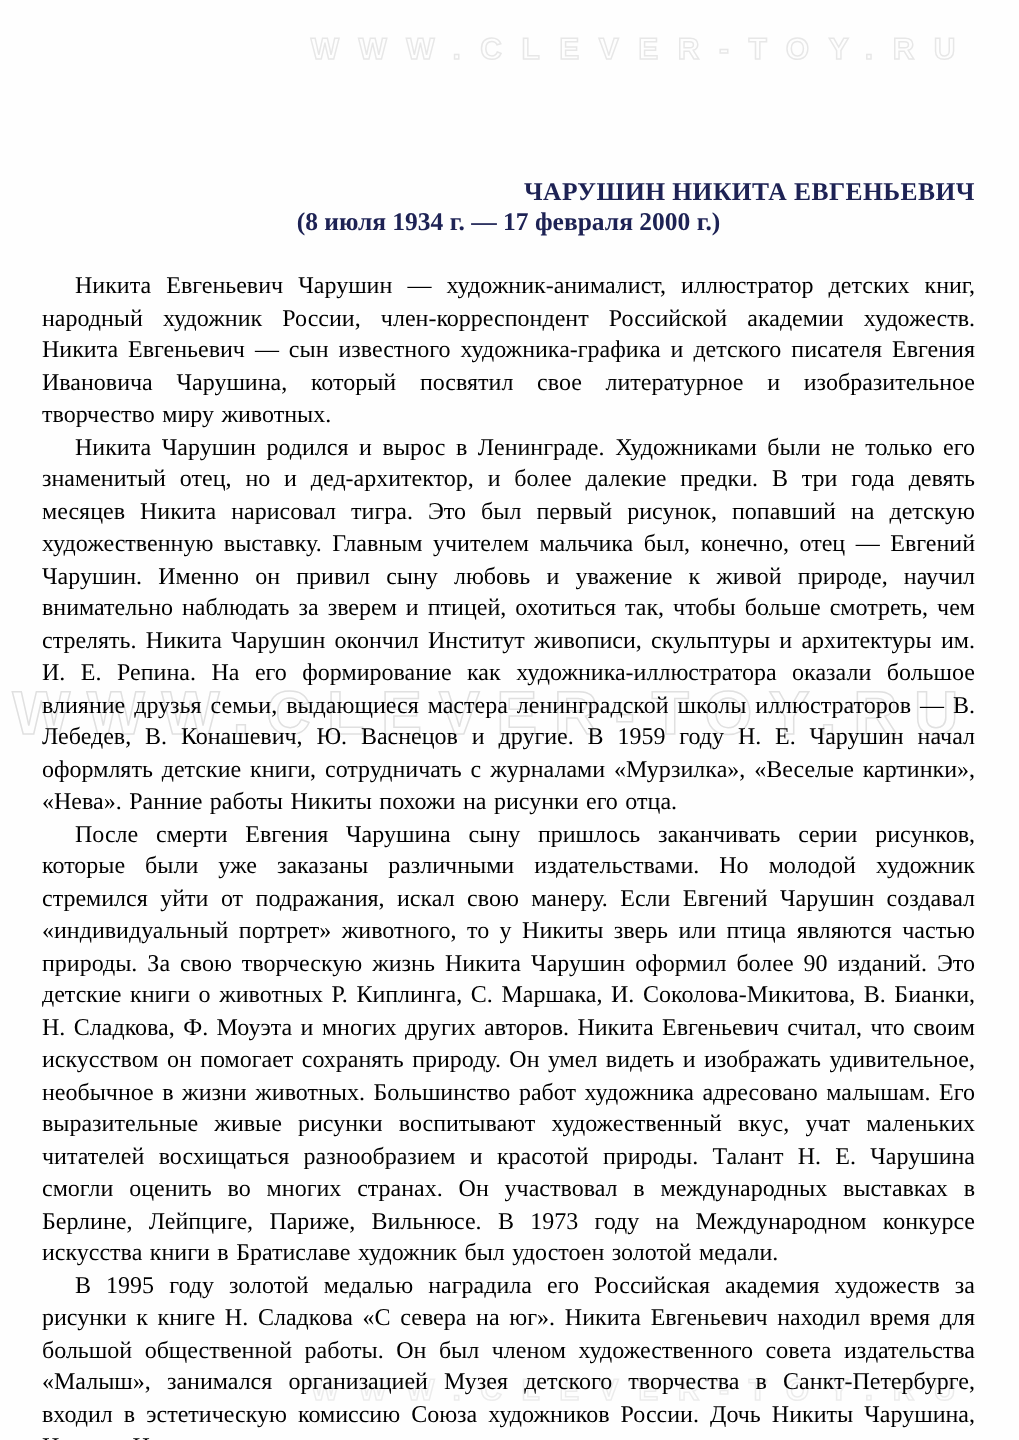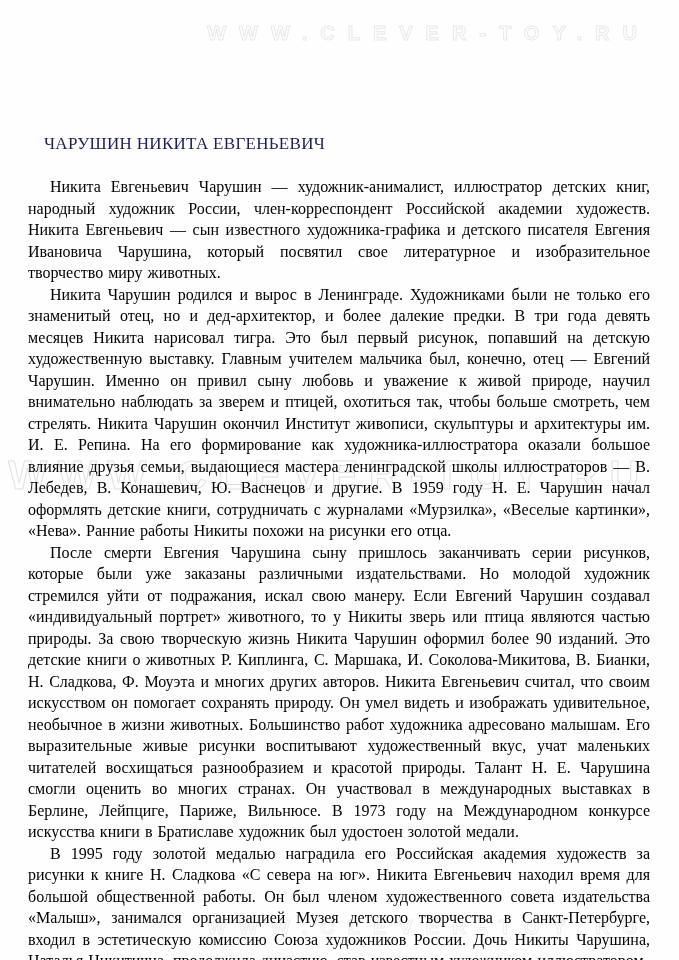--- a/index.html
+++ b/index.html
@@ -48,25 +48,25 @@
     letter-spacing: 13px;
     opacity: 0.45;
   }
   
   .content {
     position: relative;
     padding: 118px 29px 0 28px;
     z-index: 1;
   }
   .doc-title {
-    margin: 16px;
-    text-align: left;
+    margin: 0;
+    text-align: right;
     font-size: 17px;
     line-height: 19px;
-    font-weight: normal;
+    font-weight: bold;
     color: #1d2254;
     letter-spacing: 0.3px;
   }
   .doc-dates {
     margin: 1px 0 0 0;
     text-align: center;
     font-size: 17px;
     line-height: 19px;
     font-weight: bold;
     color: #1d2254;
@@ -88,20 +88,21 @@
 <body>
 
 <div class="page">
 
   <div class="watermark wm-top">WWW.CLEVER-TOY.RU</div>
   <div class="watermark wm-middle">WWW.CLEVER-TOY.RU</div>
   <div class="watermark wm-bottom">WWW.CLEVER-TOY.RU</div>
 
   <div class="content">
     <h1 class="doc-title">ЧАРУШИН НИКИТА ЕВГЕНЬЕВИЧ</h1>
+    <div class="doc-dates">(8 июля 1934 г. — 17 февраля 2000 г.)</div>
 
     <div class="doc-body">
       <p>Никита Евгеньевич Чарушин — художник-анималист, иллюстратор детских книг, народный художник России, член-корреспондент Российской академии художеств. Никита Евгеньевич — сын известного художника-графика и детского писателя Евгения Ивановича Чарушина, который посвятил свое литературное и изобразительное творчество миру животных.</p>
       <p>Никита Чарушин родился и вырос в Ленинграде. Художниками были не только его знаменитый отец, но и дед-архитектор, и более далекие предки. В три года девять месяцев Никита нарисовал тигра. Это был первый рисунок, попавший на детскую художественную выставку. Главным учителем мальчика был, конечно, отец — Евгений Чарушин. Именно он привил сыну любовь и уважение к живой природе, научил внимательно наблюдать за зверем и птицей, охотиться так, чтобы больше смотреть, чем стрелять. Никита Чарушин окончил Институт живописи, скульптуры и архитектуры им. И. Е. Репина. На его формирование как художника-иллюстратора оказали большое влияние друзья семьи, выдающиеся мастера ленинградской школы иллюстраторов — В. Лебедев, В. Конашевич, Ю. Васнецов и другие. В 1959 году Н. Е. Чарушин начал оформлять детские книги, сотрудничать с журналами «Мурзилка», «Веселые картинки», «Нева». Ранние работы Никиты похожи на рисунки его отца.</p>
       <p>После смерти Евгения Чарушина сыну пришлось заканчивать серии рисунков, которые были уже заказаны различными издательствами. Но молодой художник стремился уйти от подражания, искал свою манеру. Если Евгений Чарушин создавал «индивидуальный портрет» животного, то у Никиты зверь или птица являются частью природы. За свою творческую жизнь Никита Чарушин оформил более 90 изданий. Это детские книги о животных Р. Киплинга, С. Маршака, И. Соколова-Микитова, В. Бианки, Н. Сладкова, Ф. Моуэта и многих других авторов. Никита Евгеньевич считал, что своим искусством он помогает сохранять природу. Он умел видеть и изображать удивительное, необычное в жизни животных. Большинство работ художника адресовано малышам. Его выразительные живые рисунки воспитывают художественный вкус, учат маленьких читателей восхищаться разнообразием и красотой природы. Талант Н. Е. Чарушина смогли оценить во многих странах. Он участвовал в международных выставках в Берлине, Лейпциге, Париже, Вильнюсе. В 1973 году на Международном конкурсе искусства книги в Братиславе художник был удостоен золотой медали.</p>
       <p>В 1995 году золотой медалью наградила его Российская академия художеств за рисунки к книге Н. Сладкова «С севера на юг». Никита Евгеньевич находил время для большой общественной работы. Он был членом художественного совета издательства «Малыш», занимался организацией Музея детского творчества в Санкт-Петербурге, входил в эстетическую комиссию Союза художников России. Дочь Никиты Чарушина, Наталья Никитична, продолжила династию, став известным художником-иллюстратором.</p>
     </div>
   </div>
 
 </div>

